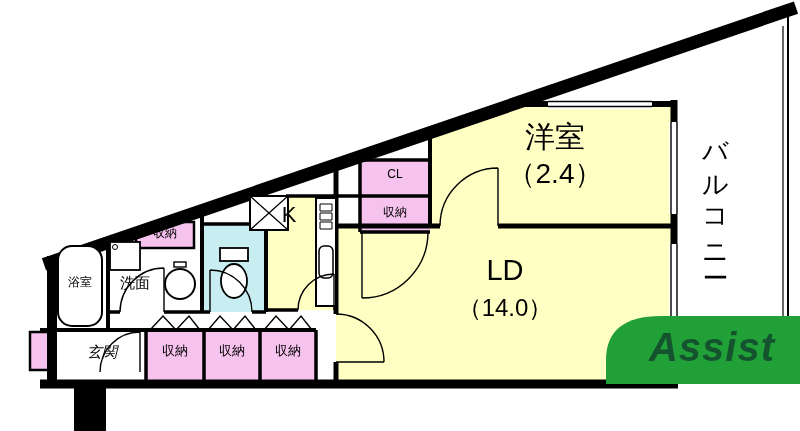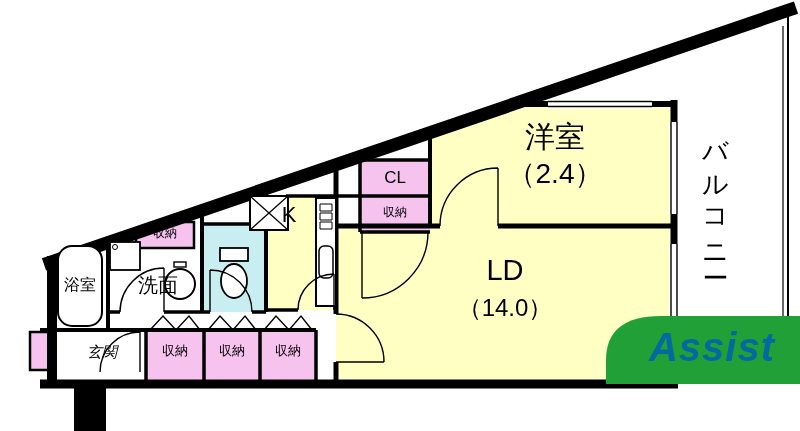--- a/index.html
+++ b/index.html
@@ -7,35 +7,35 @@
     position:relative;width:800px;height:431px;background:#fff;overflow:hidden;
     font-family:"Liberation Sans","DejaVu Sans",sans-serif;color:#000;
   }
   .stage svg{position:absolute;left:0;top:0;}
   .lbl{position:absolute;text-align:center;line-height:1.15;white-space:nowrap;}
   .l-yoshitsu{left:450px;top:120px;width:210px;font-size:30px;}
   .l-yoshitsu-size{left:450px;top:158px;width:210px;font-size:28px;}
   .l-ld{left:400px;top:254px;width:210px;font-size:29px;}
   .l-ld-size{left:400px;top:294px;width:210px;font-size:24px;}
   .l-k{left:274px;top:202px;width:30px;font-size:22px;}
-  .l-cl{left:362px;top:168px;width:66px;font-size:17px;}
+  .l-cl{left:362px;top:168px;width:66px;font-size:12px;}
   .l-cl-storage{left:362px;top:206px;width:66px;font-size:12px;}
   .l-senmen-storage{left:137px;top:227px;width:56px;font-size:12px;}
-  .l-senmen{left:106px;top:274px;width:58px;font-size:20px;padding-left:23px;}
-  .l-bath{left:52px;top:276px;width:56px;font-size:16px;}
+  .l-senmen{left:106px;top:274px;width:58px;font-size:15px;}
+  .l-bath{left:52px;top:276px;width:56px;font-size:12px;}
   .l-genkan{left:64px;top:343px;width:76px;font-size:15px;font-style:italic;}
   .l-sb{left:38px;top:335px;width:18px;height:36px;font-size:11px;
         writing-mode:vertical-rl;text-orientation:upright;line-height:1.1;}
   .l-st1{left:148px;top:344px;width:54px;font-size:13px;}
   .l-st2{left:205px;top:344px;width:54px;font-size:13px;}
   .l-st3{left:261px;top:344px;width:54px;font-size:13px;}
   .l-balcony{left:700px;top:96px;height:200px;font-size:26px;letter-spacing:6px;
              writing-mode:vertical-rl;}
   .l-assist{left:628px;top:324px;width:168px;font-size:40px;font-weight:bold;
-            font-style:italic;color:#0369a1;letter-spacing:1px;}
+            font-style:italic;color:#14532d;letter-spacing:1px;}
 </style>
 </head>
 <body>
 
 <div class="stage">
 
 <svg width="800" height="431" viewBox="0 0 800 431">
 
   <g>
     <rect x="336" y="226" width="340" height="156" fill="#ffffc4"></rect>

